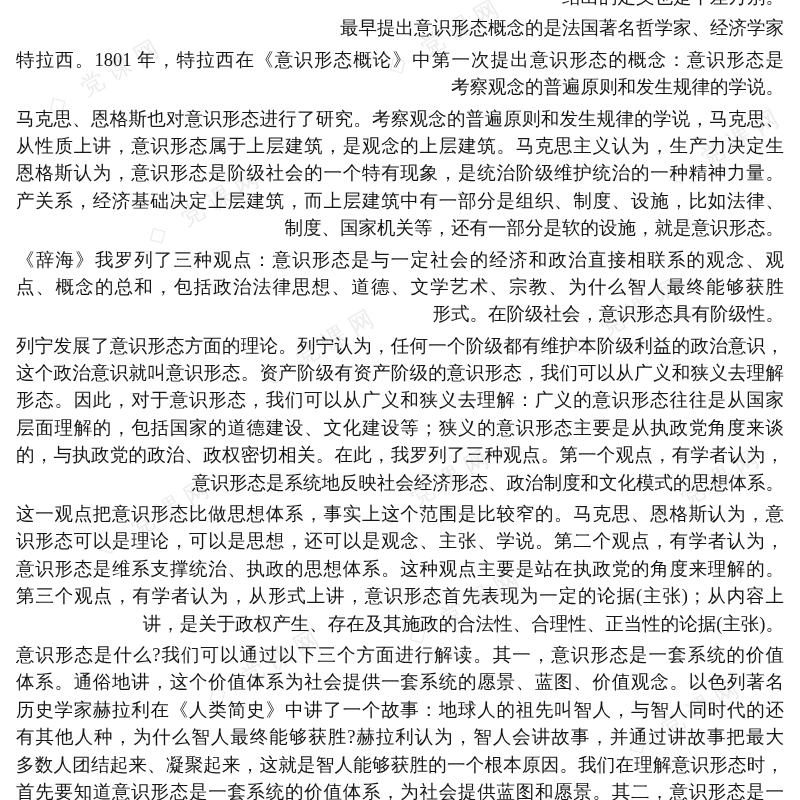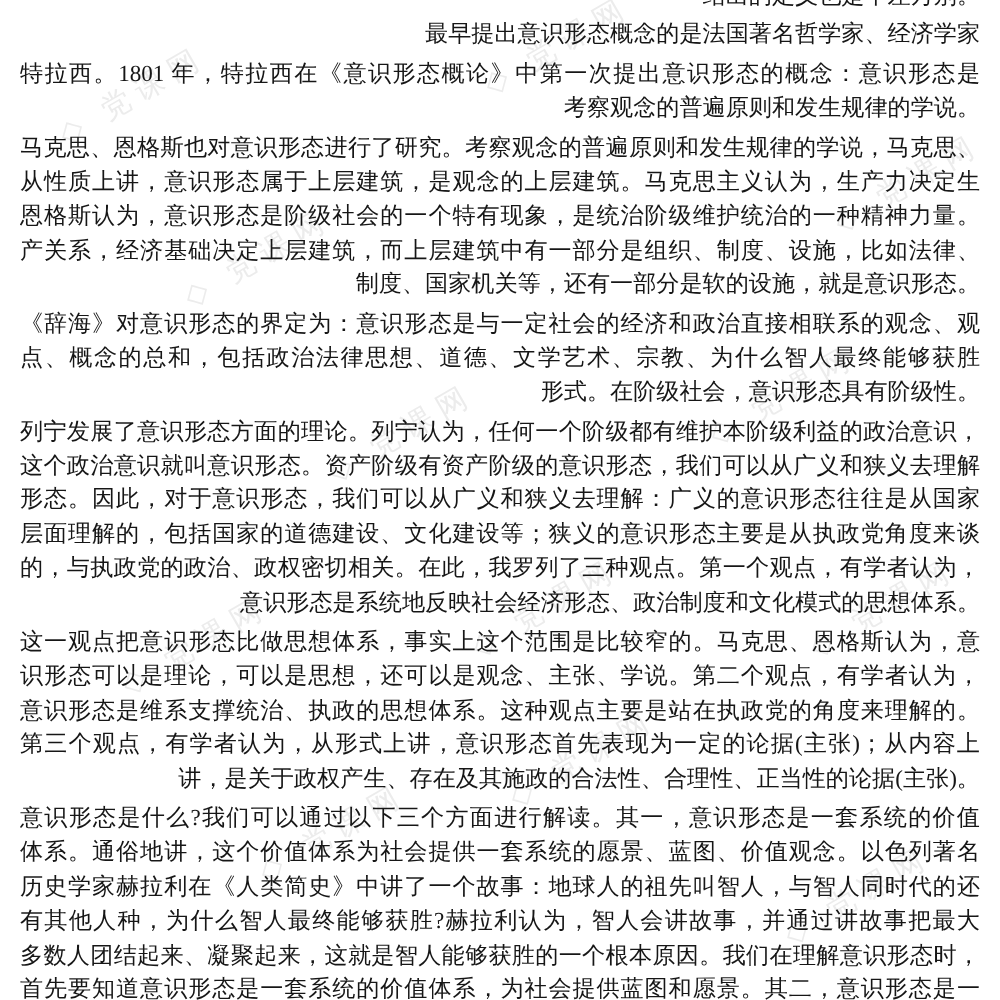--- a/index.html
+++ b/index.html
@@ -81,21 +81,21 @@
 
   <div class="text-line">结出的定义也是千差万别。</div>
       <div class="text-line para">最早提出意识形态概念的是法国著名哲学家、经济学家</div>
       <div class="text-line justify para">特拉西。1801 年，特拉西在《意识形态概论》中第一次提出意识形态的概念：意识形态是</div>
       <div class="text-line">考察观念的普遍原则和发生规律的学说。</div>
       <div class="text-line justify para">马克思、恩格斯也对意识形态进行了研究。考察观念的普遍原则和发生规律的学说，马克思、</div>
       <div class="text-line justify">从性质上讲，意识形态属于上层建筑，是观念的上层建筑。马克思主义认为，生产力决定生</div>
       <div class="text-line justify">恩格斯认为，意识形态是阶级社会的一个特有现象，是统治阶级维护统治的一种精神力量。</div>
       <div class="text-line justify">产关系，经济基础决定上层建筑，而上层建筑中有一部分是组织、制度、设施，比如法律、</div>
       <div class="text-line">制度、国家机关等，还有一部分是软的设施，就是意识形态。</div>
-      <div class="text-line justify para">《辞海》对意识形态的界定为：意识形态是与一定社会的经济和政治直接相联系的观念、观</div>
+      <div class="text-line justify para">《辞海》我罗列了三种观点：意识形态是与一定社会的经济和政治直接相联系的观念、观</div>
       <div class="text-line justify">点、概念的总和，包括政治法律思想、道德、文学艺术、宗教、为什么智人最终能够获胜</div>
       <div class="text-line">形式。在阶级社会，意识形态具有阶级性。</div>
       <div class="text-line justify para">列宁发展了意识形态方面的理论。列宁认为，任何一个阶级都有维护本阶级利益的政治意识，</div>
       <div class="text-line justify">这个政治意识就叫意识形态。资产阶级有资产阶级的意识形态，我们可以从广义和狭义去理解</div>
       <div class="text-line justify">形态。因此，对于意识形态，我们可以从广义和狭义去理解：广义的意识形态往往是从国家</div>
       <div class="text-line justify">层面理解的，包括国家的道德建设、文化建设等；狭义的意识形态主要是从执政党角度来谈</div>
       <div class="text-line justify">的，与执政党的政治、政权密切相关。在此，我罗列了三种观点。第一个观点，有学者认为，</div>
       <div class="text-line">意识形态是系统地反映社会经济形态、政治制度和文化模式的思想体系。</div>
       <div class="text-line justify para">这一观点把意识形态比做思想体系，事实上这个范围是比较窄的。马克思、恩格斯认为，意</div>
       <div class="text-line justify">识形态可以是理论，可以是思想，还可以是观念、主张、学说。第二个观点，有学者认为，</div>

